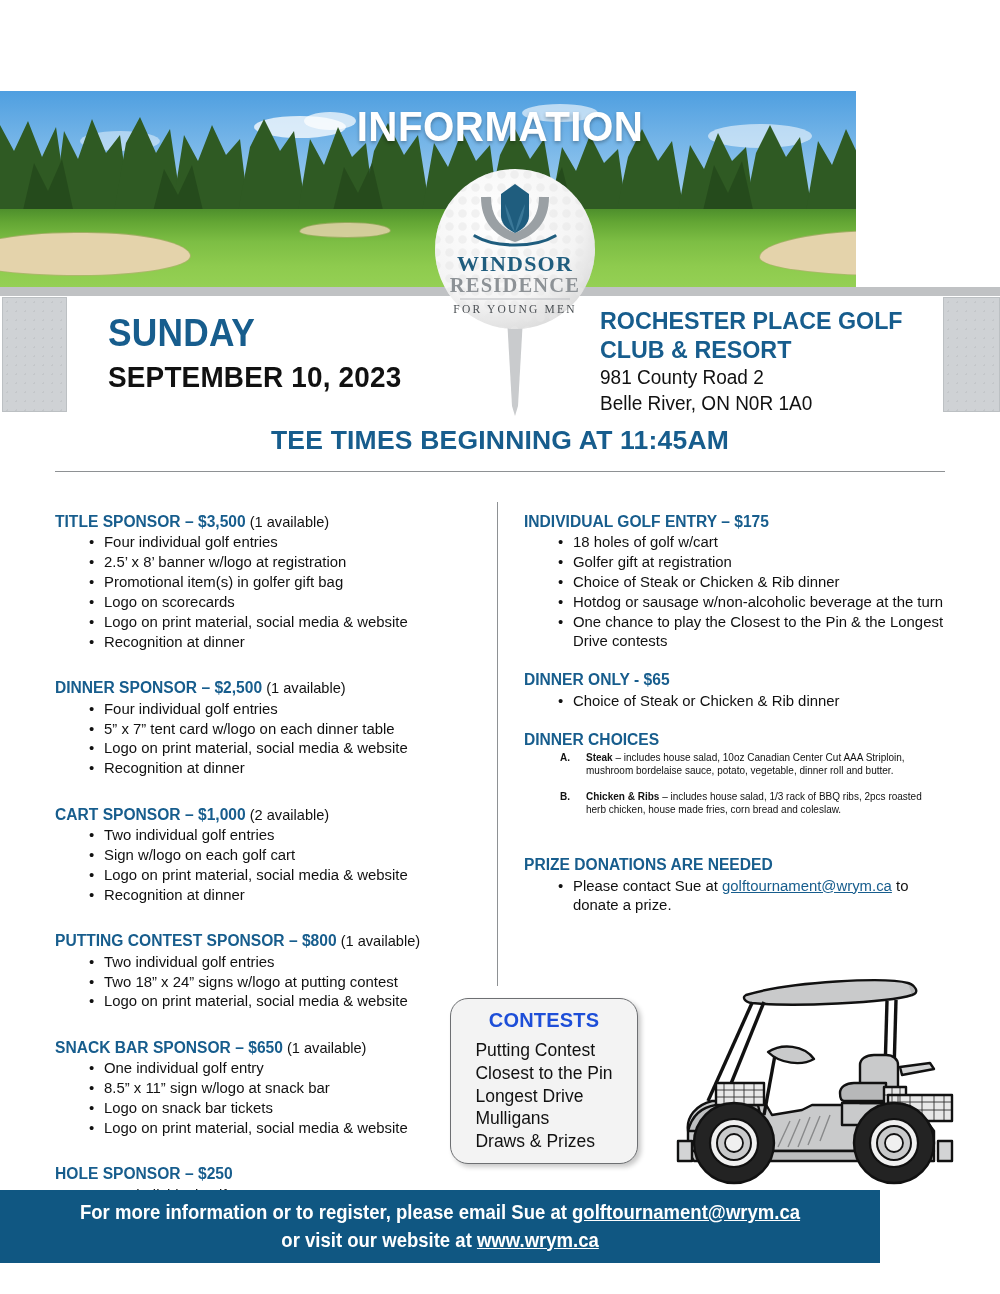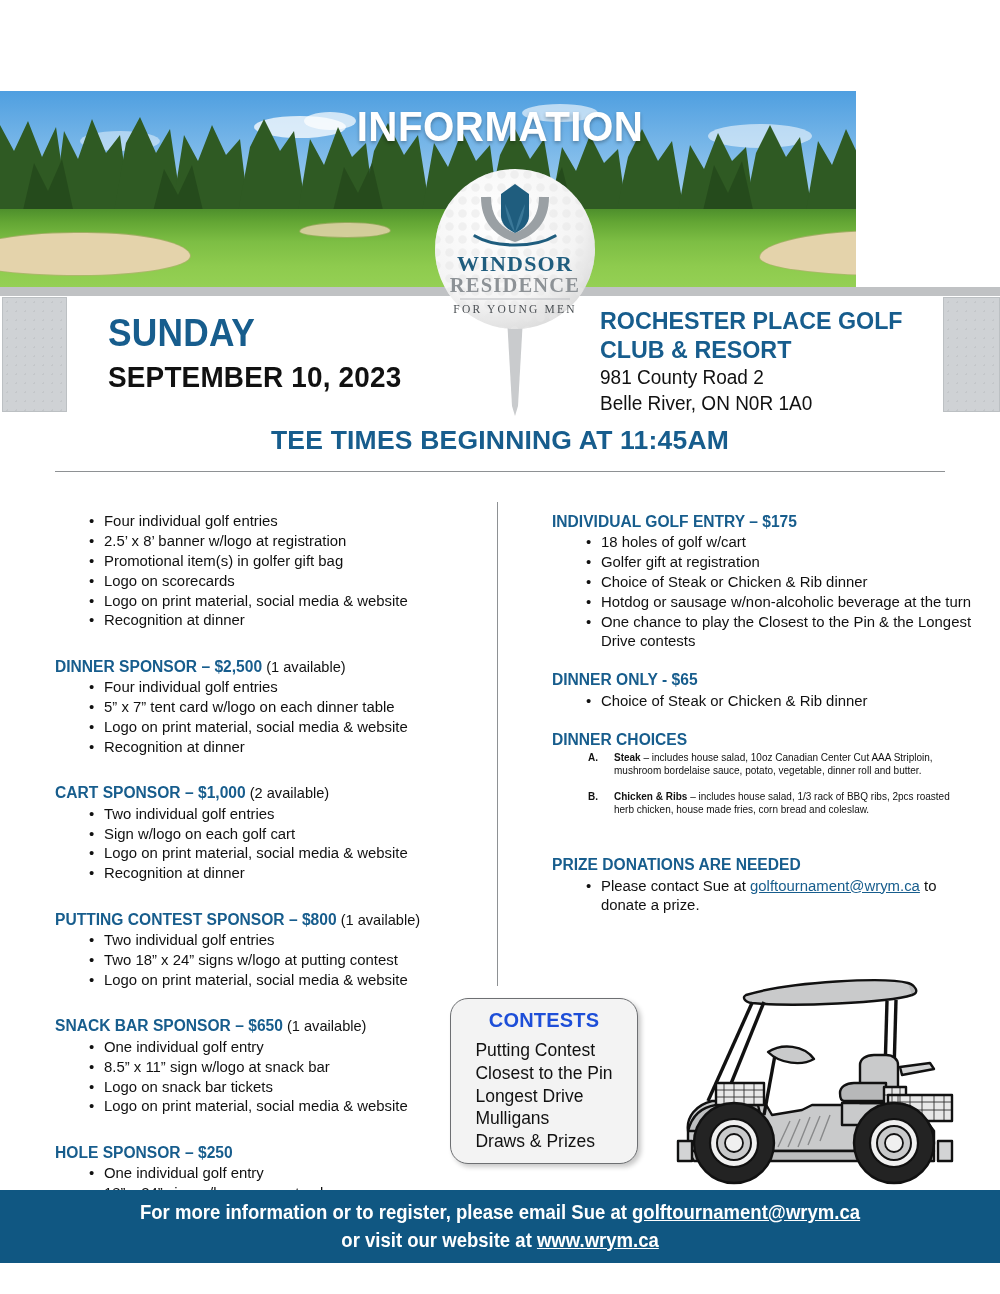--- a/index.html
+++ b/index.html
@@ -85,21 +85,21 @@
     position:absolute;left:0;top:425px;width:1000px;text-align:center;
     color:#175d8d;font-weight:bold;font-size:26.5px;letter-spacing:.2px;
   }
   .hrule{position:absolute;left:55px;top:471px;width:890px;height:0;border-top:1.6px solid #8e9194;}
 
   
   .vdiv{position:absolute;left:497px;top:502px;width:0;height:484px;border-left:1.4px solid #8e9194;}
 
   .col{position:absolute;top:512px;}
   .col-l{left:55px;width:420px;}
-  .col-r{left:552px;width:420px;}
+  .col-r{left:524px;width:420px;}
 
   .tier{margin:0 0 8px 0;}
   .tier-head{
     color:#175d8d;font-weight:bold;font-size:15.6px;line-height:1.25;margin-bottom:2px;
   }
   .tier-head .avail{color:#111111;font-weight:normal;font-size:14.6px;}
   ul.bul{margin:0 0 0 0;padding-left:34px;list-style:none;}
   ul.bul li{
     font-size:14.9px;line-height:1.30;color:#111111;position:relative;padding-left:15px;
     margin-bottom:.5px;
@@ -131,21 +131,21 @@
     display:flex;flex-direction:column;align-items:center;justify-content:center;
   }
   .contests .ch{color:#1d4ed8;font-weight:bold;font-size:20px;margin-bottom:7px;letter-spacing:.2px;}
   .contests .ci{font-size:17.5px;line-height:1.30;color:#111111;text-align:left;}
 
   
   .cart{position:absolute;left:672px;top:955px;width:320px;height:230px;}
 
   
   .footer{
-    position:absolute;left:0;top:1190px;width:1000px;height:73px;
+    position:absolute;left:0;top:1190px;width:880px;height:73px;
     background:#105782;display:flex;flex-direction:column;
     align-items:center;justify-content:center;
   }
   .footer div{
     color:#ffffff;font-weight:bold;font-size:19.5px;line-height:1.42;
     transform:scaleX(.95);
   }
   .footer a{color:#ffffff;text-decoration:underline;}
   
   .ball-wrap{position:absolute;left:430px;top:168px;width:170px;height:250px;}
@@ -251,20 +251,21 @@
   <div class="venue-addr">
     <div>981 County Road 2</div>
     <div>Belle River, ON N0R 1A0</div>
   </div>
   <div class="teetimes">TEE TIMES BEGINNING AT 11:45AM</div>
   <div class="hrule"></div>
   <div class="vdiv"></div>
 
   <div class="col col-l" id="left-col">
       <div class="tier">
+        <div class="tier-head"><span>TITLE SPONSOR – $3,500</span><span class="avail"> (1 available)</span></div>
         <ul class="bul">
           <li>Four individual golf entries</li>
           <li>2.5’ x 8’ banner w/logo at registration</li>
           <li>Promotional item(s) in golfer gift bag</li>
           <li>Logo on scorecards</li>
           <li>Logo on print material, social media &amp; website</li>
           <li>Recognition at dinner</li>
         </ul>
       </div>
       <div class="gap"></div>

